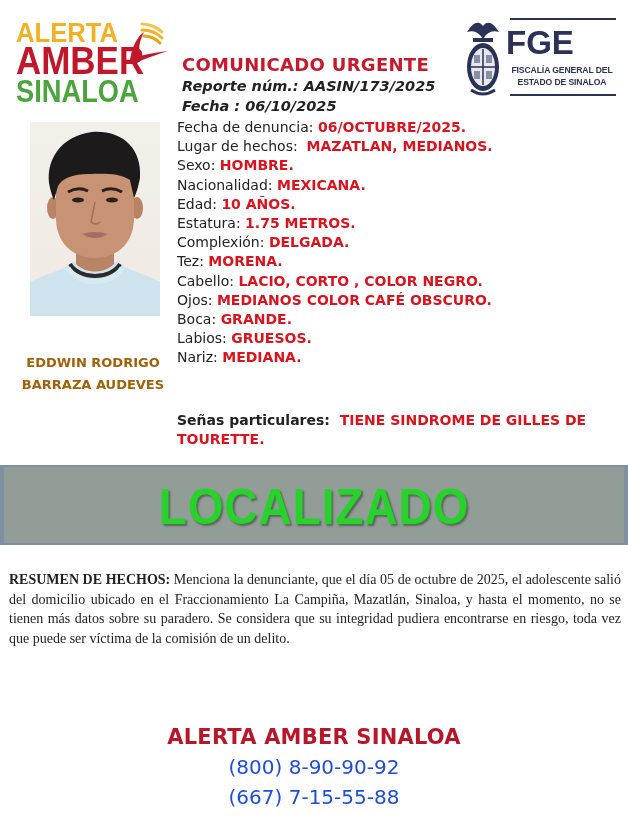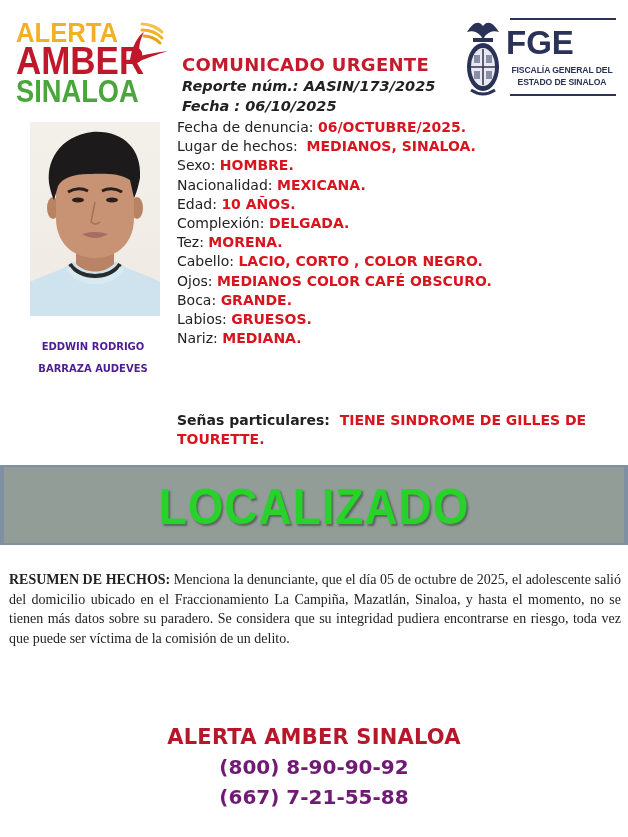--- a/index.html
+++ b/index.html
@@ -27,22 +27,22 @@
   .fge { position: absolute; left: 506px; top: 18px; width: 112px; height: 80px; }
   .fge .rule { position: absolute; left: 4px; right: 2px; height: 2px; background: #2b3257; }
   .fge .big { position: absolute; top: 6px; left: 0; right: 0; text-align: left;
     font-family: "Liberation Sans", sans-serif; font-weight: bold; font-size: 33px; color: #2b3257; line-height: 38px; }
   .fge .sm { position: absolute; left: 0; right: 0; text-align: center; font-family: "Liberation Sans", sans-serif;
     font-weight: bold; font-size: 8.6px; color: #2b3257; letter-spacing: -0.1px; }
 
   
   .photo { position: absolute; left: 30px; top: 122px; width: 130px; height: 194px;
     background: linear-gradient(180deg, #f3f0ea 0%, #efeae3 100%); overflow: hidden; }
-  .name { position: absolute; left: 12px; top: 336px; width: 162px; text-align: center;
-    color: #4c1d95; font-weight: bold; font-size: 10px; line-height: 22px; }
+  .name { position: absolute; left: 12px; top: 352px; width: 162px; text-align: center;
+    color: #a16207; font-weight: bold; font-size: 13px; line-height: 22px; }
 
   
   .details { position: absolute; left: 177px; top: 118px; width: 440px; font-size: 14px; line-height: 19.2px; }
   .row .k { color: #222; }
   .row .v { color: #d8141f; font-weight: bold; }
   .senas { position: absolute; left: 177px; top: 411px; width: 430px; font-size: 14px; line-height: 19px; }
   .senas .k { font-weight: bold; color: #222; }
   .senas .v { font-weight: bold; color: #d8141f; }
 
   
@@ -53,21 +53,21 @@
     letter-spacing: 1px; transform: scaleX(0.92); text-shadow: 2px 2px 2px rgba(40,60,40,0.55); line-height: 60px; }
 
   
   .resumen { position: absolute; left: 9px; top: 570px; width: 612px; font-size: 14px; line-height: 19.6px;
     text-align: justify; color: #222; font-family: Liberation Serif, serif; }
   .resumen .k { font-weight: bold; }
 
   
   .footer { position: absolute; left: 0; right: 0; top: 722px; text-align: center; }
   .footer .brand { color: #b5182a; font-weight: bold; font-size: 21px; line-height: 30px; letter-spacing: 0.2px; }
-  .footer .phone { color: #701a75; font-weight: bold; font-size: 20px; line-height: 30px; text-align: center; }
+  .footer .phone { color: #1d4ed8; font-weight: normal; font-size: 20px; line-height: 30px; text-align: center; }
 </style>
 </head>
 <body>
 
 <div class="logo">
   <div class="l1">ALERTA</div>
   <div class="l2">AMBER</div>
   <div class="l3">SINALOA</div>
   <svg width="44" height="46" viewBox="0 0 44 46">
     <path d="M6 40 C 8 26, 14 16, 20 12 C 16 20, 14 28, 16 36 C 24 34, 34 32, 44 31 C 34 34, 22 38, 10 44 Z" fill="#c0182b"></path>
@@ -135,24 +135,25 @@
   </svg>
 </div>
 
 <div class="name">
   <div>EDDWIN RODRIGO</div>
   <div>BARRAZA AUDEVES</div>
 </div>
 
 <div class="details">
   <div class="row"><span class="k">Fecha de denuncia: </span><span class="v">06/OCTUBRE/2025.</span></div>
-  <div class="row"><span class="k" style="white-space:pre">Lugar de hechos:  </span><span class="v">MEDIANOS, SINALOA.</span></div>
+  <div class="row"><span class="k" style="white-space:pre">Lugar de hechos:  </span><span class="v">MAZATLAN, MEDIANOS.</span></div>
   <div class="row"><span class="k">Sexo: </span><span class="v">HOMBRE.</span></div>
   <div class="row"><span class="k">Nacionalidad: </span><span class="v">MEXICANA.</span></div>
   <div class="row"><span class="k">Edad: </span><span class="v">10 AÑOS.</span></div>
+  <div class="row"><span class="k">Estatura: </span><span class="v">1.75 METROS.</span></div>
   <div class="row"><span class="k">Complexión: </span><span class="v">DELGADA.</span></div>
   <div class="row"><span class="k">Tez: </span><span class="v">MORENA.</span></div>
   <div class="row"><span class="k">Cabello: </span><span class="v">LACIO, CORTO , COLOR NEGRO.</span></div>
   <div class="row"><span class="k">Ojos: </span><span class="v">MEDIANOS COLOR CAFÉ OBSCURO.</span></div>
   <div class="row"><span class="k">Boca: </span><span class="v">GRANDE.</span></div>
   <div class="row"><span class="k">Labios: </span><span class="v">GRUESOS.</span></div>
   <div class="row"><span class="k">Nariz: </span><span class="v">MEDIANA.</span></div>
 </div>
 
 <div class="senas">
@@ -163,14 +164,14 @@
   <div class="txt">LOCALIZADO</div>
 </div>
 
 <div class="resumen">
   <span class="k">RESUMEN DE HECHOS:</span><span> Menciona la denunciante, que el día 05 de octubre de 2025, el adolescente salió del domicilio ubicado en el Fraccionamiento La Campiña, Mazatlán, Sinaloa, y hasta el momento, no se tienen más datos sobre su paradero. Se considera que su integridad pudiera encontrarse en riesgo, toda vez que puede ser víctima de la comisión de un delito.</span>
 </div>
 
 <div class="footer">
   <div class="brand">ALERTA AMBER SINALOA</div>
   <div class="phone">(800) 8-90-90-92</div>
-  <div class="phone">(667) 7-21-55-88</div>
+  <div class="phone">(667) 7-15-55-88</div>
 </div>
 
 </body></html>

